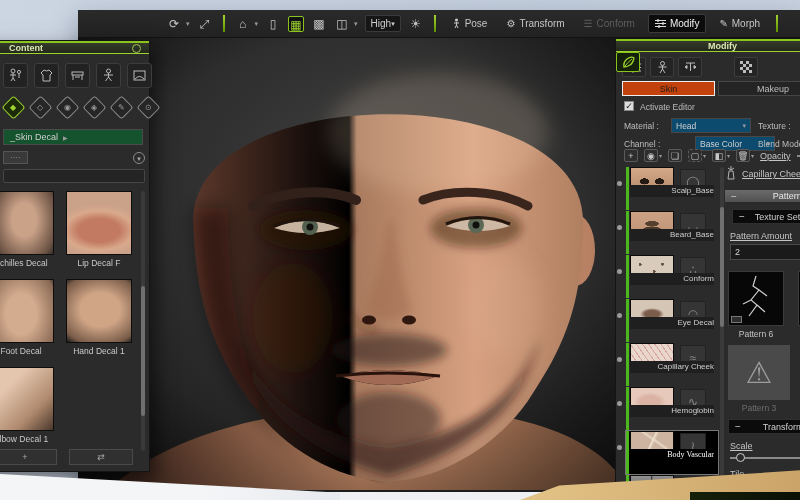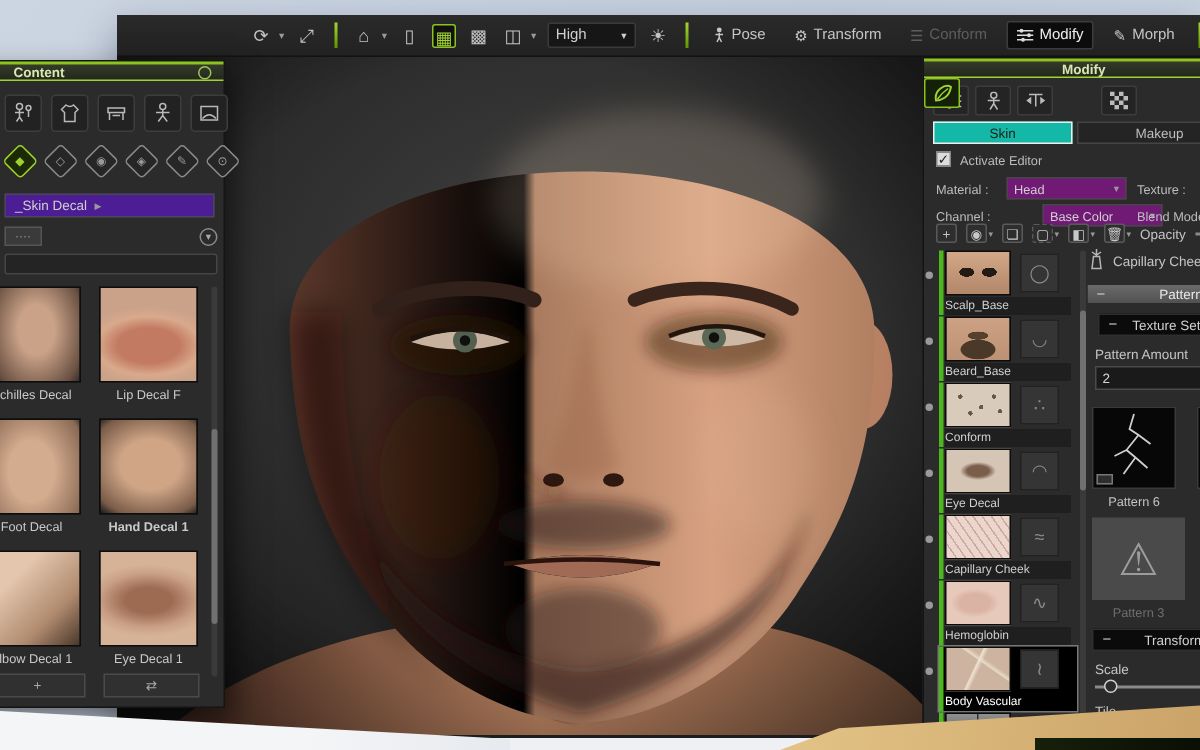--- a/index.html
+++ b/index.html
@@ -10,45 +10,45 @@
   
   #window{left:78px;top:10px;width:722px;height:482px;background:#1d1d1d;box-shadow:0 10px 24px rgba(20,30,50,.35);}
   #toolbar{left:78px;top:10px;width:722px;height:28px;background:linear-gradient(#2a2a2a,#222);border-bottom:1px solid #121212;display:flex;align-items:center;gap:7px;padding-left:88px;color:#b8b8b8;font-size:10px;white-space:nowrap;}
   .tb-div{width:2px;height:17px;background:linear-gradient(#a6d42f,#5f9400);margin:0 3px;flex:0 0 auto;}
   .tb-ic{min-width:16px;height:16px;line-height:16px;text-align:center;font-size:12px;color:#c2c2c2;flex:0 0 auto;}
   .tb-ic.active{background:#111;border:1px solid #8cc41e;color:#9ed32f;border-radius:2px;}
   .tb-dd{font-size:7px;color:#9a9a9a;margin-left:-3px;}
   .tb-btn{display:flex;align-items:center;gap:4px;padding:3px 6px;color:#c5c5c5;flex:0 0 auto;}
   .tb-btn.dim{color:#5d5d5d;}
   .tb-btn.on{background:#0c0c0c;border:1px solid #3c3c3c;border-radius:2px;color:#eee;}
-  .quality{display:flex;align-items:center;justify-content:space-between;width:64px;padding:2px 5px;background:#161616;border:1px solid #3a3a3a;border-radius:2px;color:#cfcfcf;gap:23px;}
+  .quality{display:flex;align-items:center;justify-content:space-between;width:64px;padding:2px 5px;background:#161616;border:1px solid #3a3a3a;border-radius:2px;color:#cfcfcf;}
   .mini-svg{display:block;}
 
   
   #viewport{left:78px;top:38px;width:537px;height:452px;background:#161616;}
 
   
   .panel-top{height:13px;background:linear-gradient(#353b2a,#23281c);border-top:2px solid #8cc41e;border-bottom:1px solid #9ed32f;color:#d8e8b0;font-size:9px;font-weight:bold;display:flex;align-items:center;}
   .sec-gray{background:linear-gradient(#6a6a6a,#515151);color:#e8e8e8;font-size:9px;display:flex;align-items:center;border:1px solid #2a2a2a;}
   .sec-black{background:#0b0b0b;color:#d0d0d0;font-size:9px;display:flex;align-items:center;border:1px solid #2f2f2f;}
   .minus{color:#cfcfcf;font-size:10px;margin:0 6px;}
   .slider{position:relative;height:2px;background:#8a8a8a;}
   .slider .knob{position:absolute;top:-4px;width:9px;height:9px;border:1px solid #cfcfcf;background:#2b2b2b;border-radius:50%;}
-  .lbl{color:#c4c4c4;font-size:9px;}
+  .lbl{color:#c4c4c4;font-size:9px;text-decoration:underline;}
 
   
   #content-panel{left:-26px;top:40px;width:176px;height:432px;background:#2b2b2b;border:1px solid #151515;box-shadow:6px 8px 18px rgba(0,0,0,.5);}
   #content-panel .panel-top{padding-left:34px;}
   .cat-row{position:absolute;left:28px;display:flex;gap:6px;}
   .cat{width:25px;height:25px;background:#222;border:1px solid #3d3d3d;border-radius:3px;display:flex;align-items:center;justify-content:center;color:#b9b9b9;}
   .dia{width:17px;height:17px;transform:rotate(45deg);border:1px solid #8a8a8a;border-radius:3px;background:#262626;display:flex;align-items:center;justify-content:center;}
   .dia span{transform:rotate(-45deg);font-size:8px;color:#9a9a9a;}
   .dia.on{border-color:#9ed32f;background:#1c2a08;}
   .dia.on span{color:#9ed32f;}
-  .crumb{position:absolute;left:28px;height:16px;background:#4c1d95;border:1px solid #4a4a4a;color:#cfcfcf;font-size:9px;display:flex;align-items:center;padding:0 6px;gap:5px;}
+  .crumb{position:absolute;left:28px;height:16px;background:#14532d;border:1px solid #4a4a4a;color:#cfcfcf;font-size:9px;display:flex;align-items:center;padding:0 6px;gap:5px;}
   .subtab{position:absolute;background:#3a3a3a;border:1px solid #555;color:#bbb;font-size:8px;padding:1px 6px;}
   .chev-circle{position:absolute;width:12px;height:12px;border:1px solid #8a8a8a;border-radius:50%;color:#aaa;font-size:7px;line-height:11px;text-align:center;}
   .filterbar{position:absolute;left:28px;height:14px;background:#242424;border:1px solid #454545;border-radius:2px;}
   .thumb-cell{position:absolute;width:68px;text-align:center;}
   .thumb{width:66px;height:64px;border:1px solid #0d0d0d;margin:0 auto;}
   .thumb-label{color:#c9c9c9;font-size:8.5px;margin-top:3px;white-space:nowrap;}
   .tx-achilles{background:radial-gradient(40px 55px at 55% 45%,#caa288 30%,#6b5243 80%,#222 100%),#1a1a1a;}
   .tx-lip{background:radial-gradient(46px 26px at 50% 62%,#c27a63 45%,#d9a98c 75%,#caa28a 100%);}
   .tx-foot{background:radial-gradient(44px 58px at 50% 55%,#d3ab8e 35%,#8a6a55 85%,#1c1c1c 100%),#161616;}
   .tx-hand{background:radial-gradient(50px 40px at 52% 48%,#d0a popupa 0),radial-gradient(50px 42px at 52% 48%,#d0a械88 0);background:radial-gradient(50px 42px at 52% 48%,#cfa586 40%,#7a5c49 85%,#1e1e1e 100%),#181818;}
@@ -57,36 +57,36 @@
   .vscroll{position:absolute;width:4px;background:#3a3a3a;border-radius:2px;}
   .vscroll .vthumb{position:absolute;left:0;width:4px;background:#707070;border-radius:2px;}
   .foot-btn{position:absolute;height:16px;background:#303030;border:1px solid #4a4a4a;color:#aaa;font-size:9px;text-align:center;line-height:15px;}
 
   
   #modify-panel{left:615px;top:38px;width:215px;height:462px;background:#2b2b2b;border:1px solid #141414;}
   #modify-panel .panel-top{justify-content:center;}
   .mtab{position:absolute;width:24px;height:20px;background:#242424;border:1px solid #3c3c3c;border-radius:2px;display:flex;align-items:center;justify-content:center;}
   .mtab.on{background:#15200a;border-color:#8cc41e;}
   .skintab{position:absolute;height:15px;font-size:9px;text-align:center;line-height:14px;}
-  .skintab.on{background:#14b8a6;color:#1c1c1c;border:1px solid #eee;}
+  .skintab.on{background:#c2410c;color:#1c1c1c;border:1px solid #eee;}
   .skintab.off{background:#242424;color:#bdbdbd;border:1px solid #454545;}
   .chk{position:absolute;width:10px;height:10px;background:#ddd;border:1px solid #888;font-size:9px;line-height:9px;color:#222;text-align:center;}
   .field-lbl{position:absolute;color:#bdbdbd;font-size:8.5px;}
-  .dd{position:absolute;height:15px;background:#701a75;border:1px solid #474747;color:#d0d0d0;font-size:8.5px;display:flex;align-items:center;justify-content:space-between;padding:0 4px;}
+  .dd{position:absolute;height:15px;background:#0c4a6e;border:1px solid #474747;color:#d0d0d0;font-size:8.5px;display:flex;align-items:center;justify-content:space-between;padding:0 4px;}
   .dd .ar{font-size:7px;color:#9a9a9a;}
   .mtool{position:absolute;display:flex;align-items:center;gap:6px;color:#c0c0c0;}
   .mt-ic{width:14px;height:13px;border:1px solid #5a5a5a;background:#2e2e2e;color:#c8c8c8;font-size:9px;line-height:12px;text-align:center;border-radius:2px;}
   .layer-row{position:absolute;left:10px;width:92px;height:43px;}
   .layer-row .eyedot{position:absolute;left:-9px;top:14px;width:5px;height:5px;border-radius:50%;background:#9a9a9a;}
   .layer-row .gbar{position:absolute;left:0;top:0;width:3px;height:43px;background:#4db81e;}
   .layer-row .lthumb{position:absolute;left:4px;top:0;width:44px;height:30px;border:1px solid #0c0c0c;}
   .layer-row .lmask{position:absolute;left:54px;top:2px;width:26px;height:26px;background:#353535;border:1px solid #222;color:#8a8a8a;font-size:12px;text-align:center;line-height:25px;}
-  .layer-row .lname{position:absolute;left:4px;top:31px;width:84px;height:12px;background:#1f1f1f;color:#cfcfcf;font-size:8px;text-align:left;line-height:12px;white-space:nowrap;overflow:hidden;}
+  .layer-row .lname{position:absolute;left:4px;top:18px;width:84px;height:12px;background:#1f1f1f;color:#cfcfcf;font-size:8px;text-align:right;line-height:12px;white-space:nowrap;overflow:hidden;}
   .layer-row.sel{outline:1px solid #777;background:#000;}
-  .layer-row.sel .lname{background:#000;color:#fff;}
+  .layer-row.sel .lname{background:#000;color:#fff;font-family:Liberation Serif, serif;}
   .t-scalp{background:radial-gradient(8px 5px at 32% 48%,#241a14 60%,rgba(0,0,0,0) 62%),radial-gradient(8px 5px at 68% 48%,#241a14 60%,rgba(0,0,0,0) 62%),linear-gradient(#d2a888,#b2876a);}
   .t-beard{background:radial-gradient(16px 9px at 50% 75%,#4a3829 70%,rgba(0,0,0,0) 75%),radial-gradient(10px 4px at 50% 42%,#55402e 65%,rgba(0,0,0,0) 70%),linear-gradient(#cda284,#bd9274);}
   .t-freckle{background:radial-gradient(1.5px at 22% 30%,#6b5743 95%,rgba(0,0,0,0)),radial-gradient(1.5px at 55% 55%,#6b5743 95%,rgba(0,0,0,0)),radial-gradient(1.5px at 75% 30%,#6b5743 95%,rgba(0,0,0,0)),radial-gradient(1.5px at 38% 70%,#6b5743 95%,rgba(0,0,0,0)),radial-gradient(1.5px at 85% 65%,#6b5743 95%,rgba(0,0,0,0)),#d9cbbc;}
   .t-eyedecal{background:radial-gradient(16px 8px at 50% 50%,#7a5d4a 45%,rgba(0,0,0,0) 75%),#d5c5b5;}
   .t-capillary{background:repeating-linear-gradient(55deg,rgba(186,92,92,.4) 0 1px,rgba(0,0,0,0) 1px 5px),#e9d6cc;}
   .t-hemoglobin{background:radial-gradient(20px 12px at 45% 50%,#dbb3a4 50%,rgba(0,0,0,0) 80%),#e6c9ba;}
   .t-vascular{background:linear-gradient(115deg,rgba(0,0,0,0) 44%,#efe3d2 46%,rgba(0,0,0,0) 52%),linear-gradient(35deg,rgba(0,0,0,0) 60%,#e8dac8 62%,rgba(0,0,0,0) 68%),#cdb4a0;}
   .t-muscle{background:linear-gradient(90deg,rgba(0,0,0,0) 48%,#2a2a2a 49%,rgba(0,0,0,0) 52%),linear-gradient(#909090,#3c3c3c);}
   .pat-thumb{position:absolute;width:56px;height:55px;background:#070707;border:1px solid #3a3a3a;}
   .pat-badge{position:absolute;left:2px;bottom:2px;width:11px;height:7px;background:#2e2e2e;border:1px solid #777;}
@@ -312,31 +312,27 @@
       <div class="thumb-label">Achilles Decal</div>
     </div>
     <div class="thumb-cell" style="left:90px;top:150px;">
       <div class="thumb tx-lip"></div>
       <div class="thumb-label">Lip Decal F</div>
     </div>
     <div class="thumb-cell" style="left:12px;top:238px;">
       <div class="thumb tx-foot"></div>
       <div class="thumb-label">Foot Decal</div>
     </div>
-    <div class="thumb-cell" style="left:90px;top:238px;font-weight:bold;">
+    <div class="thumb-cell" style="left:90px;top:238px;">
       <div class="thumb tx-hand"></div>
       <div class="thumb-label">Hand Decal 1</div>
     </div>
     <div class="thumb-cell" style="left:12px;top:326px;">
       <div class="thumb tx-elbow"></div>
       <div class="thumb-label">Elbow Decal 1</div>
-    </div>
-    <div class="thumb-cell" style="left:90px;top:326px;">
-      <div class="thumb tx-eyedecal"></div>
-      <div class="thumb-label">Eye Decal 1</div>
     </div>
     <div class="vscroll" style="left:166px;top:150px;height:260px;">
         <div class="vthumb" style="top:95px;height:130px;"></div>
       </div>
 
     <div class="foot-btn" style="left:18px;top:408px;width:64px;">+</div>
     <div class="foot-btn" style="left:94px;top:408px;width:64px;">⇄</div>
   </div>
 
   <div class="abs" id="modify-panel">

